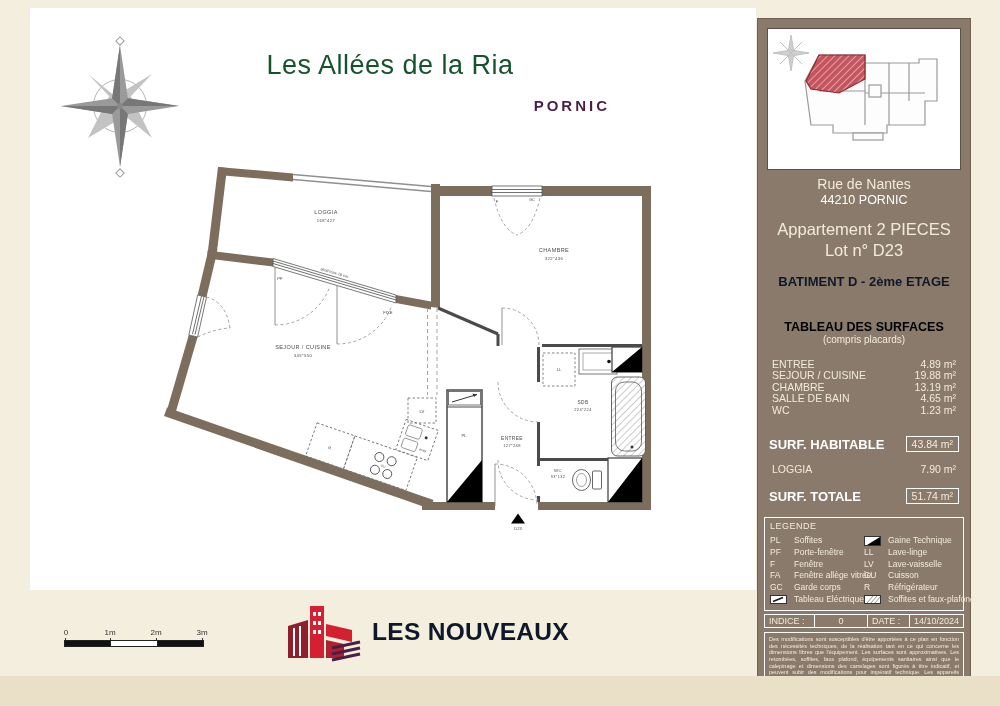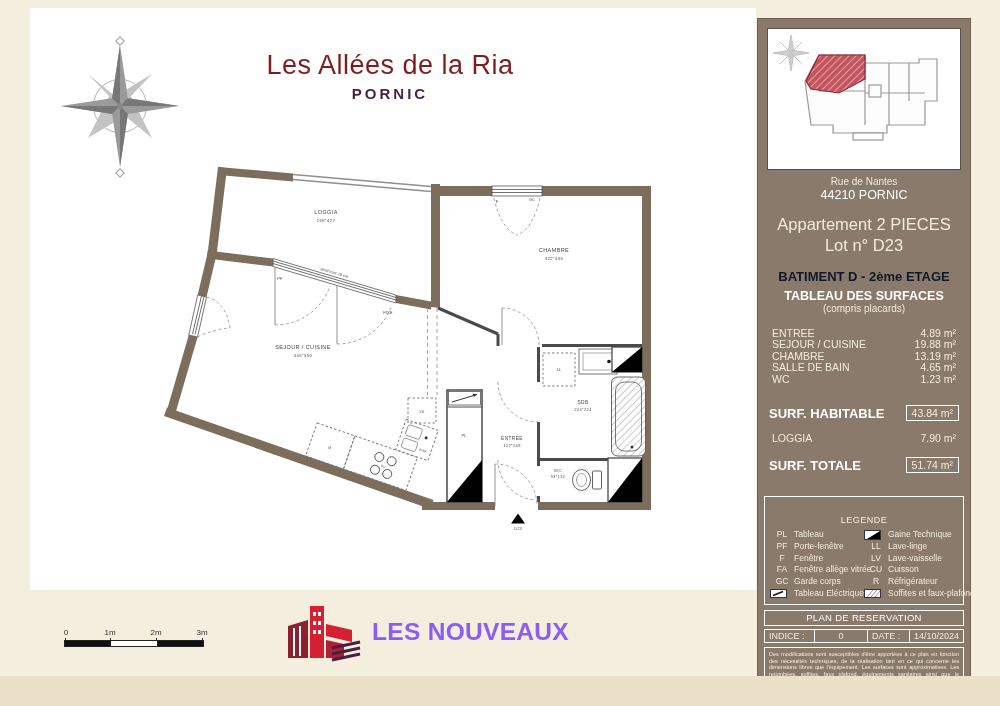--- a/index.html
+++ b/index.html
@@ -5,65 +5,65 @@
   html,body{margin:0;padding:0;}
   body{
     width:1000px;height:706px;position:relative;overflow:hidden;
     background:#f3eedd;font-family:"Liberation Sans",sans-serif;
   }
   .page{position:absolute;left:30px;top:8px;width:726px;height:582px;background:#ffffff;}
   .bottom-band{position:absolute;left:0;top:676px;width:1000px;height:30px;background:#e9e0c7;}
 
   
   .title-block{position:absolute;left:170px;top:50px;width:440px;text-align:center;}
-  .project-title{font-size:27px;color:#7f1d1d;letter-spacing:.5px;}
-  .city{margin-top:4px;font-size:15px;font-weight:bold;color:#4b1f44;letter-spacing:3px;}
+  .project-title{font-size:27px;color:#14532d;letter-spacing:.5px;}
+  .city{margin-top:16px;font-size:15px;font-weight:bold;color:#4b1f44;letter-spacing:3px;text-align:right;}
 
   
   .compass{position:absolute;left:56px;top:36px;}
 
   
   .floorplan{position:absolute;left:150px;top:158px;width:520px;height:374px;}
   .floorplan text{font-family:"Liberation Sans",sans-serif;fill:#4a4a4a;}
 
   
   .scalebar{position:absolute;left:64px;top:628px;width:140px;height:22px;}
   .scalebar .labels{position:relative;height:10px;font-size:8px;color:#333;}
   .scalebar .labels span{position:absolute;transform:translateX(-50%);}
   .scalebar .bar{position:relative;margin-top:2px;height:5px;border:1px solid #222;display:flex;}
   .scalebar .seg{height:100%;flex:1;}
   .seg.b{background:#111;} .seg.w{background:#fff;border-left:1px solid #222;border-right:1px solid #222;}
   .scalebar .tick{position:absolute;top:10px;width:1px;height:4px;background:#333;}
 
   
   .logo{position:absolute;left:286px;top:602px;display:flex;align-items:center;}
-  .logo-text{margin-left:10px;font-size:24.5px;line-height:.98;font-weight:bold;color:#8b5cf6;letter-spacing:.3px;}
+  .logo-text{margin-left:10px;font-size:24.5px;line-height:.98;font-weight:bold;color:#0f172a;letter-spacing:.3px;}
 
   
   .sidebar{
     position:absolute;left:757px;top:18px;width:214px;height:674px;box-sizing:border-box;
     background:#8a7a6b;border:1px solid #6e5f50;color:#f2ebdc;text-align:center;
   }
   .keyplan-box{margin:9px auto 0;width:192px;height:140px;background:#fff;border:1px solid #5c5046;}
-  .addr1{margin-top:6px;font-size:10px;}
+  .addr1{margin-top:6px;font-size:14px;}
   .addr2{margin-top:1px;font-size:12.5px;font-weight:normal;color:#fff;}
   .apt1{margin-top:13px;font-size:16.5px;}
   .apt2{margin-top:2px;font-size:16.5px;}
   .building{margin-top:14px;font-size:13px;font-weight:bold;color:#0f172a;}
-  .tab-title{margin-top:5px;font-size:12.5px;font-weight:bold;color:#ffffff;}
+  .tab-title{margin-top:31px;font-size:12.5px;font-weight:bold;color:#000000;}
   .tab-sub{font-size:10px;}
   .surf-rows{margin-top:14px;padding:0 14px;}
   .surf-row{display:flex;justify-content:space-between;font-size:10.5px;line-height:11.4px;}
   .hab-row,.tot-row{margin-top:20px;padding:0 11px;display:flex;justify-content:space-between;align-items:center;}
   .hab-row .lbl,.tot-row .lbl{font-size:13px;font-weight:bold;color:#fff;}
   .boxed-val{border:1px solid #fff;padding:1px 5px;font-size:10.5px;}
   .loggia-row{margin-top:11px;padding:0 14px;display:flex;justify-content:space-between;font-size:10.5px;}
   .tot-row{margin-top:13px;}
 
-  .legend-box{margin:23px 6px 0;border:1.5px solid #fff;padding:18px 5px 4px;text-align:center;}
+  .legend-box{margin:13px 6px 0;border:1.5px solid #fff;padding:3px 5px 4px;text-align:left;}
   .legend-title{font-size:9px;letter-spacing:.5px;}
   .legend-grid{display:flex;margin-top:4px;}
   .legend-col{width:50%;}
   .legend-row{display:flex;align-items:center;font-size:8.5px;line-height:11.8px;white-space:nowrap;}
   .legend-ab{width:24px;flex:0 0 24px;}
   .legend-ic{width:24px;flex:0 0 24px;display:flex;align-items:center;}
 
   .resa-bar{margin:5px 6px 0;border:1px solid #fff;font-size:9.5px;padding:1px 0 2px;color:#fff;letter-spacing:.3px;}
   .indice-row{margin:3px 6px 0;border:1px solid #fff;display:flex;font-size:9px;text-align:left;}
   .indice-row .cell{padding:1px 4px;border-right:1px solid #fff;}
@@ -379,21 +379,21 @@
       <span class="lbl">SURF. TOTALE</span>
       <span class="boxed-val">51.74 m²</span>
     </div>
 
     <div class="legend-box">
       <div class="legend-title">LEGENDE</div>
       <div class="legend-grid">
         <div class="legend-col">
           <div class="legend-row">
             <span class="legend-ab">PL</span>
-            <span>Tableau</span>
+            <span>Soffites</span>
           </div>
           <div class="legend-row">
             <span class="legend-ab">PF</span>
             <span>Porte-fenêtre</span>
           </div>
           <div class="legend-row">
             <span class="legend-ab">F</span>
             <span>Fenêtre</span>
           </div>
           <div class="legend-row">
@@ -448,21 +448,20 @@
                   <line x1="7" y1="8" x2="13" y2="1" stroke="#888" stroke-width="0.9"></line>
                   <line x1="11" y1="8" x2="16" y2="2" stroke="#888" stroke-width="0.9"></line>
                 </svg>
             </span>
             <span>Soffites et faux-plafond</span>
           </div>
         </div>
       </div>
     </div>
 
-    <div class="resa-bar">PLAN DE RESERVATION</div>
 
     <div class="indice-row">
       <span class="cell c1">INDICE :</span>
       <span class="cell c2">0</span>
       <span class="cell c3">DATE :</span>
       <span class="cell c4">14/10/2024</span>
     </div>
 
     <div class="legal-box">Des modifications sont susceptibles d'être apportées à ce plan en fonction des nécessités techniques, de la réalisation tant en ce qui concerne les dimensions libres que l'équipement. Les surfaces sont approximatives. Les retombées, soffites, faux plafond, équipements sanitaires ainsi que le calepinage et dimensions des carrelages sont figurés à titre indicatif, et peuvent subir des modifications pour impératif technique. Les appareils ménagers ne sont pas fournis.  Les volets roulants seront prévus conformément à la notice de vente. Les coffres de volet roulant ne sont pas représentés et seront débordants à l'intérieur. La hauteur des seuils au droit des porte-fenêtres sur balcons ou terrasses pourra varier de 5 à 35 cm à partir du sol intérieur. La hauteur entre le jardin et la terrasse pourra varier entre 0 et 60 cm. Les jardins ne seront pas nécessairement plats et pourront comporter des talus et des pentes.</div>
   </div>

